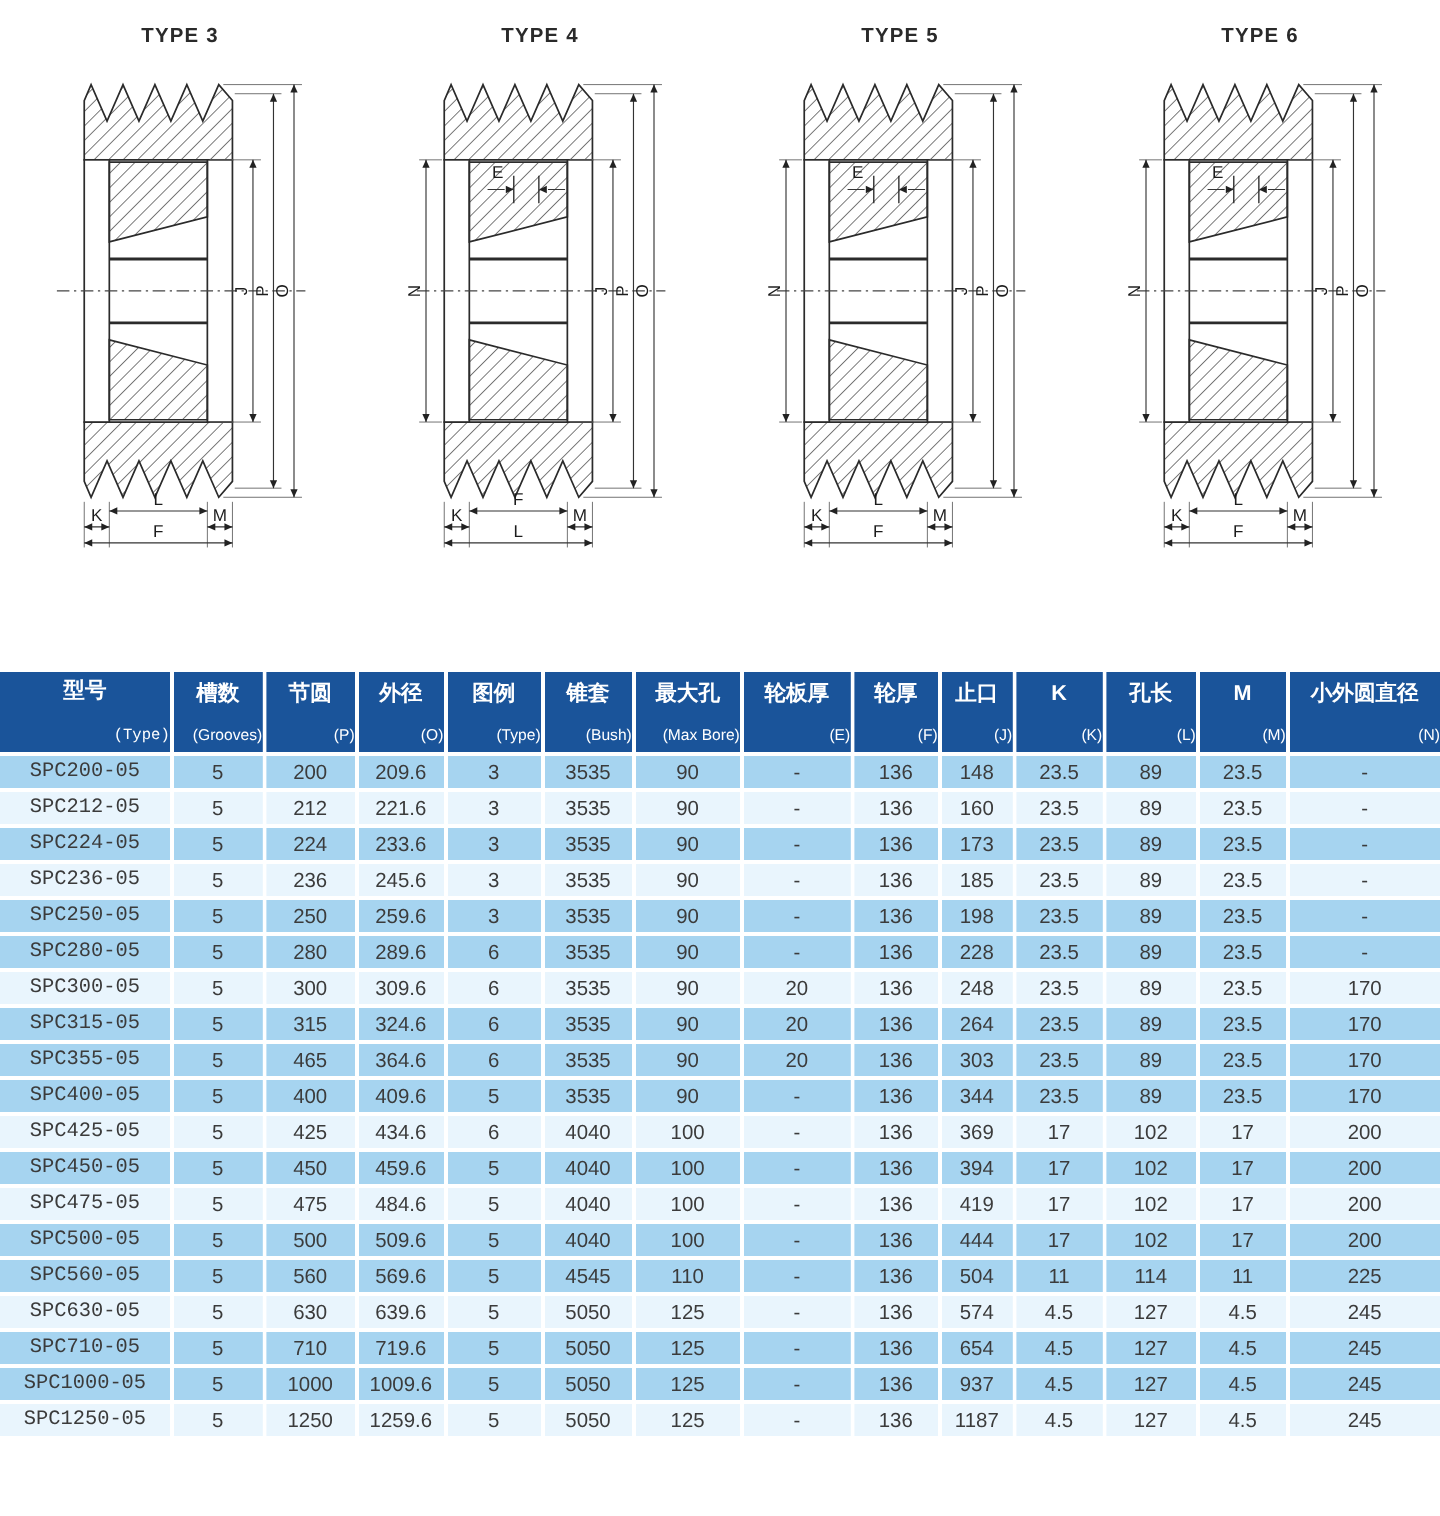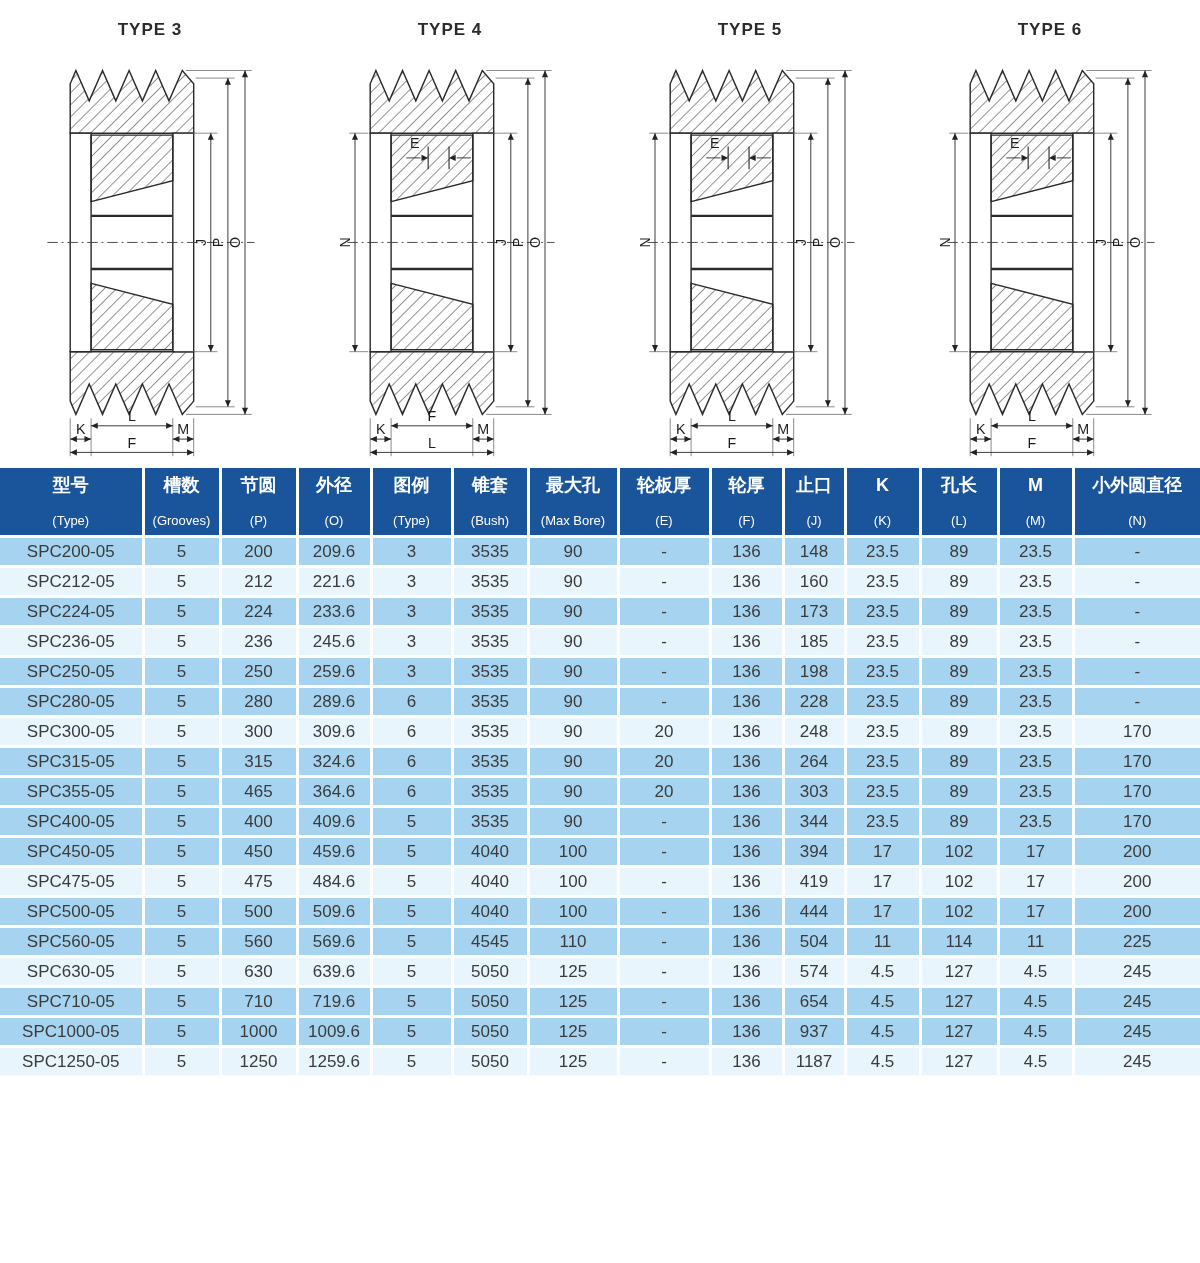--- a/index.html
+++ b/index.html
@@ -1,37 +1,37 @@
 <!DOCTYPE html>
 <html><head>
 <meta charset="utf-8">
 <style>
   html,body{margin:0;padding:0;background:#ffffff;}
   body{width:1200px;font-family:"Liberation Sans",sans-serif;}
 
   
-  .diagrams{height:468px;display:flex;box-sizing:border-box;padding-top:6px;}
+  .diagrams{height:560px;display:flex;box-sizing:border-box;padding-top:6px;}
   .diagram-card{width:300px;text-align:center;}
   .diagram-title{font-size:17px;font-weight:bold;color:#2a2a2a;margin:14px 0 2px;letter-spacing:1px;}
   svg.pulley{width:228px;height:418px;display:block;margin:0 auto;}
   svg.pulley text{font-family:"Liberation Sans",sans-serif;font-size:15px;fill:#1c1c1c;}
 
   
   table.spec{width:1200px;border-collapse:collapse;table-layout:fixed;}
   table.spec th,table.spec td{border:3px solid #ffffff;overflow:hidden;}
   table.spec th{background:#1a549a;color:#ffffff;height:67px;padding:0;vertical-align:middle;}
   table.spec td{height:27px;padding:0;text-align:center;font-size:17px;color:#3b3b3b;line-height:27px;white-space:nowrap;}
   table.spec tr.odd  td{background:#a6d4f0;}
   table.spec tr.even td{background:#e9f5fd;}
-  table.spec th:first-child,table.spec td:first-child{border-left:0;}
+  table.spec th:first-child,table.spec td:first-child{border-left:0;font-family:Liberation Mono, monospace;}
   table.spec th:last-child,table.spec td:last-child{border-right:0;}
   table.spec thead th{border-top:0;}
   table.spec tbody tr:last-child td{border-bottom:0;}
   .h-cn{font-size:18px;font-weight:bold;line-height:22px;}
-  .h-en{font-size:13px;font-weight:normal;line-height:16px;margin-top:17px;}
+  .h-en{font-size:13px;font-weight:normal;line-height:16px;margin-top:17px;text-align:right;}
 </style>
 </head>
 <body>
 
 <div>
   <div class="diagrams" id="diagrams">
       <div class="diagram-card">
         <div class="diagram-title">TYPE 3</div>
         <svg class="pulley" viewBox="0 0 240 440">
           <defs>
@@ -530,20 +530,36 @@
           <td>3535</td>
           <td>90</td>
           <td>-</td>
           <td>136</td>
           <td>344</td>
           <td>23.5</td>
           <td>89</td>
           <td>23.5</td>
           <td>170</td>
         </tr>
+        <tr class="even">
+          <td>SPC425-05</td>
+          <td>5</td>
+          <td>425</td>
+          <td>434.6</td>
+          <td>6</td>
+          <td>4040</td>
+          <td>100</td>
+          <td>-</td>
+          <td>136</td>
+          <td>369</td>
+          <td>17</td>
+          <td>102</td>
+          <td>17</td>
+          <td>200</td>
+        </tr>
         <tr class="odd">
           <td>SPC450-05</td>
           <td>5</td>
           <td>450</td>
           <td>459.6</td>
           <td>5</td>
           <td>4040</td>
           <td>100</td>
           <td>-</td>
           <td>136</td>

